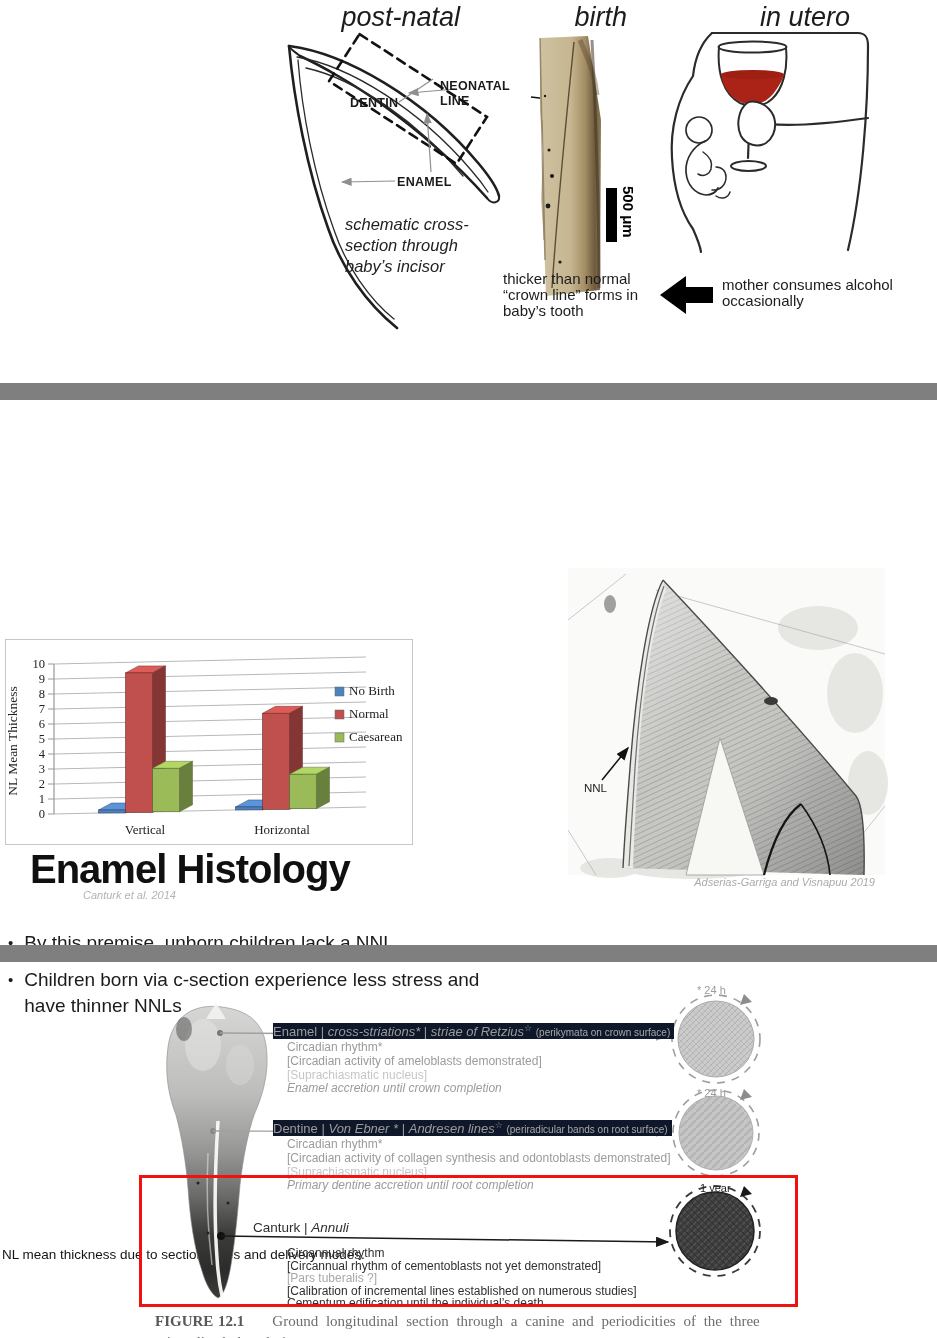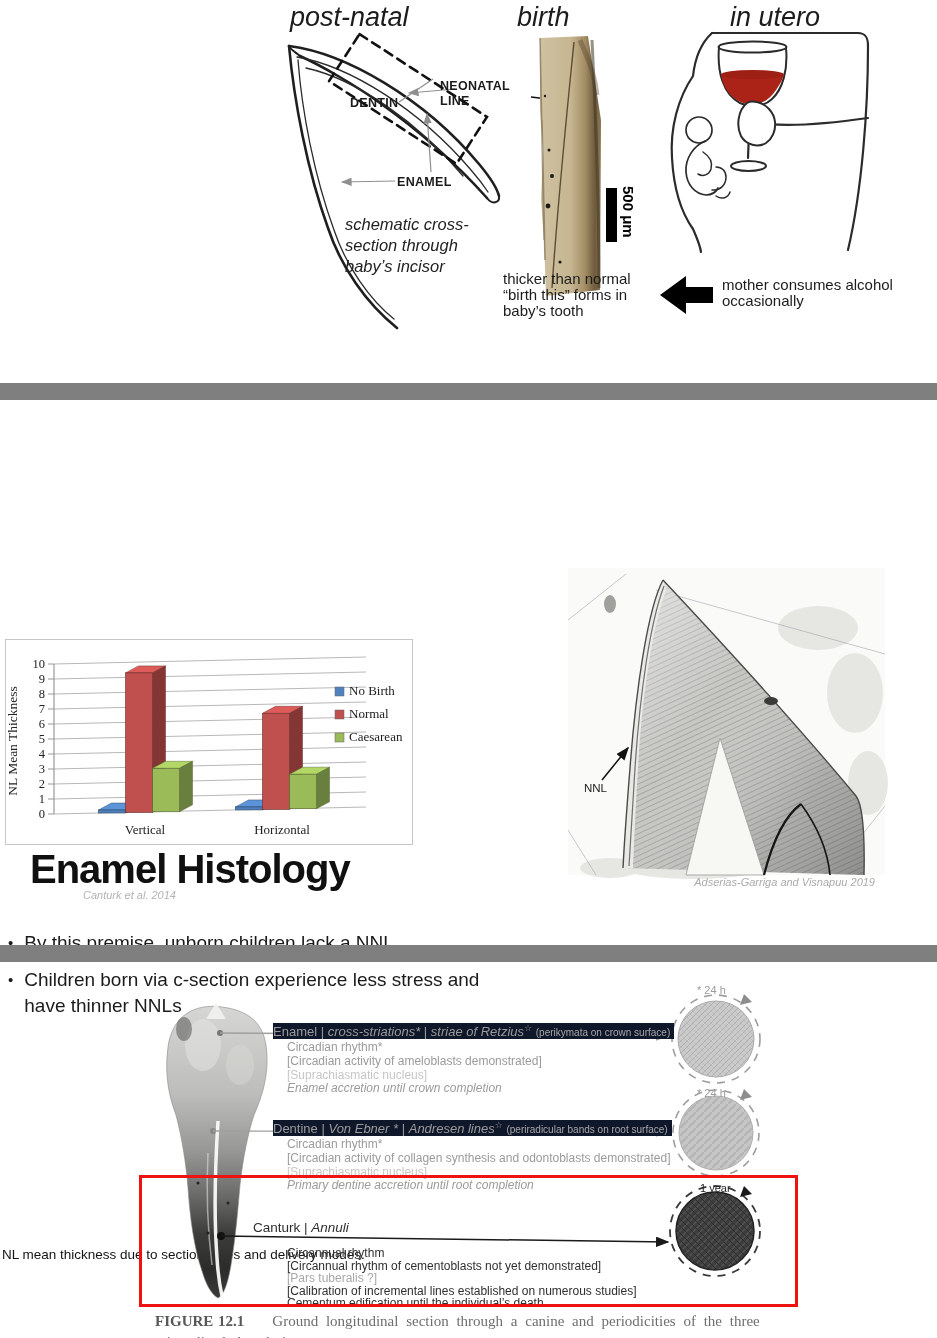--- a/index.html
+++ b/index.html
@@ -1,21 +1,21 @@
 <!DOCTYPE html>
 <html><head>
 <meta charset="utf-8">
 <style>
   *{margin:0;padding:0;box-sizing:border-box}
   html,body{width:937px;height:1338px}
   body{position:relative;overflow:hidden;background:#fff;font-family:"Liberation Sans",sans-serif;color:#1a1a1a}
   .abs{position:absolute}
   .divider{position:absolute;left:0;width:937px;height:17px}
   
-  .s1-title{position:absolute;top:2px;font-style:italic;font-size:27px;color:#1c1c1c;text-align:left}
+  .s1-title{position:absolute;top:2px;font-style:italic;font-size:27px;color:#1c1c1c;text-align:right}
   .lbl{position:absolute;font-weight:bold;font-size:12.5px;color:#1a1a1a;letter-spacing:.3px}
   .schem-cap{position:absolute;left:345px;top:214px;font-style:italic;font-size:16.5px;line-height:1.28;color:#222}
   .vtext{position:absolute;left:620px;top:186px;writing-mode:vertical-rl;font-weight:bold;font-size:15px;color:#000}
   .note{position:absolute;font-size:15px;line-height:16px;color:#1c1c1c}
   
   .s2-title{position:absolute;left:30px;top:447px;font-size:40px;font-weight:bold;letter-spacing:-1px;color:#101010}
   .bullets{position:absolute;left:8px;top:530px;width:505px}
   .bullet{display:flex;gap:11px;font-size:19px;line-height:1.38;margin-bottom:11px;color:#1b1b1b}
   .bullet .dot{font-size:15px;line-height:1.7}
   .chart-cap{position:absolute;left:2px;top:847px;font-size:13.5px;color:#141414}
@@ -132,21 +132,21 @@
   <div class="schem-cap">
     <div>schematic cross-</div>
     <div>section through</div>
     <div>baby’s incisor</div>
   </div>
 
   <div class="vtext">500 μm</div>
 
   <div class="note" style="left:503px;top:271px;width:146px">
     <div>thicker than normal</div>
-    <div>“birth this” forms in</div>
+    <div>“crown line” forms in</div>
     <div>baby’s tooth</div>
   </div>
   <div class="note" style="left:722px;top:277px;width:196px">
     <div>mother consumes alcohol</div>
     <div>occasionally</div>
   </div>
 </div>
 
 <div class="divider" style="top:383px;background:#7f7f7f"></div>
 

